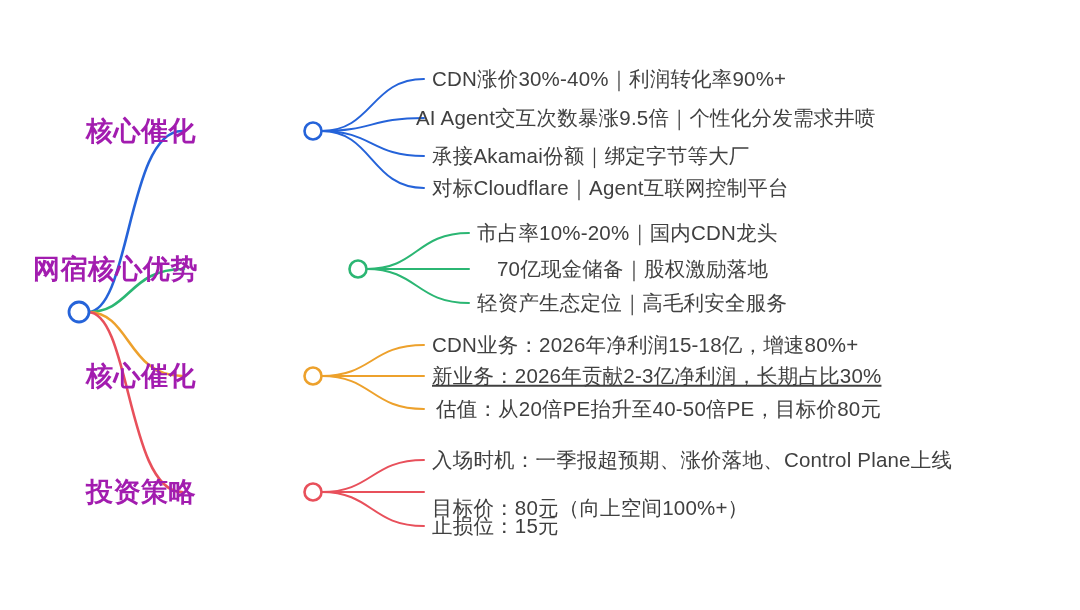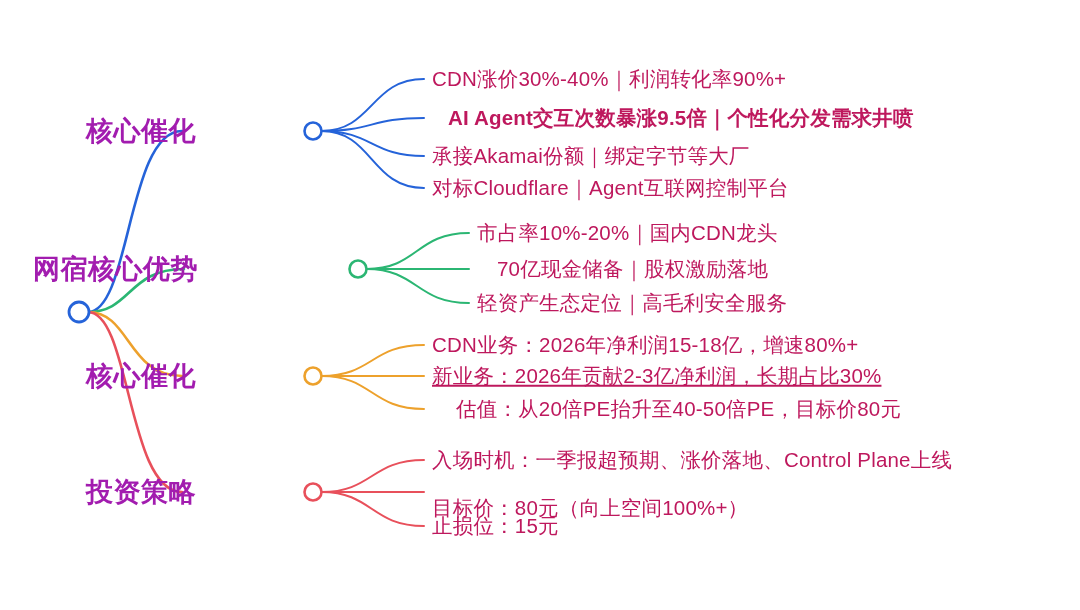--- a/index.html
+++ b/index.html
@@ -31,21 +31,21 @@
     font-weight: bold;
     font-size: 27px;
     color: #a21caf;
     white-space: nowrap;
     letter-spacing: 0.5px;
     line-height: 1;
   }
   .leaf-label {
     position: absolute;
     font-size: 20.5px;
-    color: #be185d;
+    color: #404040;
     white-space: nowrap;
     line-height: 1;
     letter-spacing: 0.2px;
   }
 </style>
 </head>
 <body>
 
 <div id="mindmap-root">
 
@@ -70,30 +70,30 @@
       <circle cx="79" cy="312" r="10" fill="#ffffff" stroke="#2563d9" stroke-width="2.8"></circle>
       <circle cx="313" cy="131" r="8.5" fill="#ffffff" stroke="#2563d9" stroke-width="2.6"></circle>
       <circle cx="358" cy="269" r="8.5" fill="#ffffff" stroke="#2bb673" stroke-width="2.6"></circle>
       <circle cx="313" cy="376" r="8.5" fill="#ffffff" stroke="#eda12c" stroke-width="2.6"></circle>
       <circle cx="313" cy="492" r="8.5" fill="#ffffff" stroke="#e8505b" stroke-width="2.6"></circle>
     </svg>
 
   <div id="labels-layer">
       <div class="node-label" style="left: 196px; top: 131px; transform: translate(-100%, -50%);">核心催化</div>
       <div class="leaf-label" style="left: 432px; top: 79px; transform: translate(0px, -50%);">CDN涨价30%-40%｜利润转化率90%+</div>
-      <div class="leaf-label" style="left: 448px; top: 118px; transform: translate(0px, -50%); font-weight: bold;">AI Agent交互次数暴涨9.5倍｜个性化分发需求井喷</div>
+      <div class="leaf-label" style="left: 416px; top: 118px; transform: translate(0px, -50%);">AI Agent交互次数暴涨9.5倍｜个性化分发需求井喷</div>
       <div class="leaf-label" style="left: 432px; top: 156px; transform: translate(0px, -50%);">承接Akamai份额｜绑定字节等大厂</div>
       <div class="leaf-label" style="left: 432px; top: 188px; transform: translate(0px, -50%);">对标Cloudflare｜Agent互联网控制平台</div>
       <div class="node-label" style="left: 198px; top: 269px; transform: translate(-100%, -50%);">网宿核心优势</div>
       <div class="leaf-label" style="left: 477px; top: 233px; transform: translate(0px, -50%);">市占率10%-20%｜国内CDN龙头</div>
       <div class="leaf-label" style="left: 477px; top: 269px; transform: translate(0px, -50%); margin-left: 20px;">70亿现金储备｜股权激励落地</div>
       <div class="leaf-label" style="left: 477px; top: 303px; transform: translate(0px, -50%);">轻资产生态定位｜高毛利安全服务</div>
       <div class="node-label" style="left: 196px; top: 376px; transform: translate(-100%, -50%);">核心催化</div>
       <div class="leaf-label" style="left: 432px; top: 345px; transform: translate(0px, -50%);">CDN业务：2026年净利润15-18亿，增速80%+</div>
       <div class="leaf-label" style="left: 432px; top: 376px; transform: translate(0px, -50%); text-decoration: underline;">新业务：2026年贡献2-3亿净利润，长期占比30%</div>
-      <div class="leaf-label" style="left: 456px; top: 409px; transform: translate(0px, -50%);">估值：从20倍PE抬升至40-50倍PE，目标价80元</div>
+      <div class="leaf-label" style="left: 436px; top: 409px; transform: translate(0px, -50%);">估值：从20倍PE抬升至40-50倍PE，目标价80元</div>
       <div class="node-label" style="left: 196px; top: 492px; transform: translate(-100%, -50%); text-align: center;">投资策略</div>
       <div class="leaf-label" style="left: 432px; top: 460px; transform: translate(0px, -50%);">入场时机：一季报超预期、涨价落地、Control Plane上线</div>
       <div class="leaf-label" style="left: 432px; top: 492px; transform: translate(0px, -50%); margin-top: 16px;">目标价：80元（向上空间100%+）</div>
       <div class="leaf-label" style="left: 432px; top: 526px; transform: translate(0px, -50%);">止损位：15元</div>
     </div>
 
 </div>
 
 </body></html>

